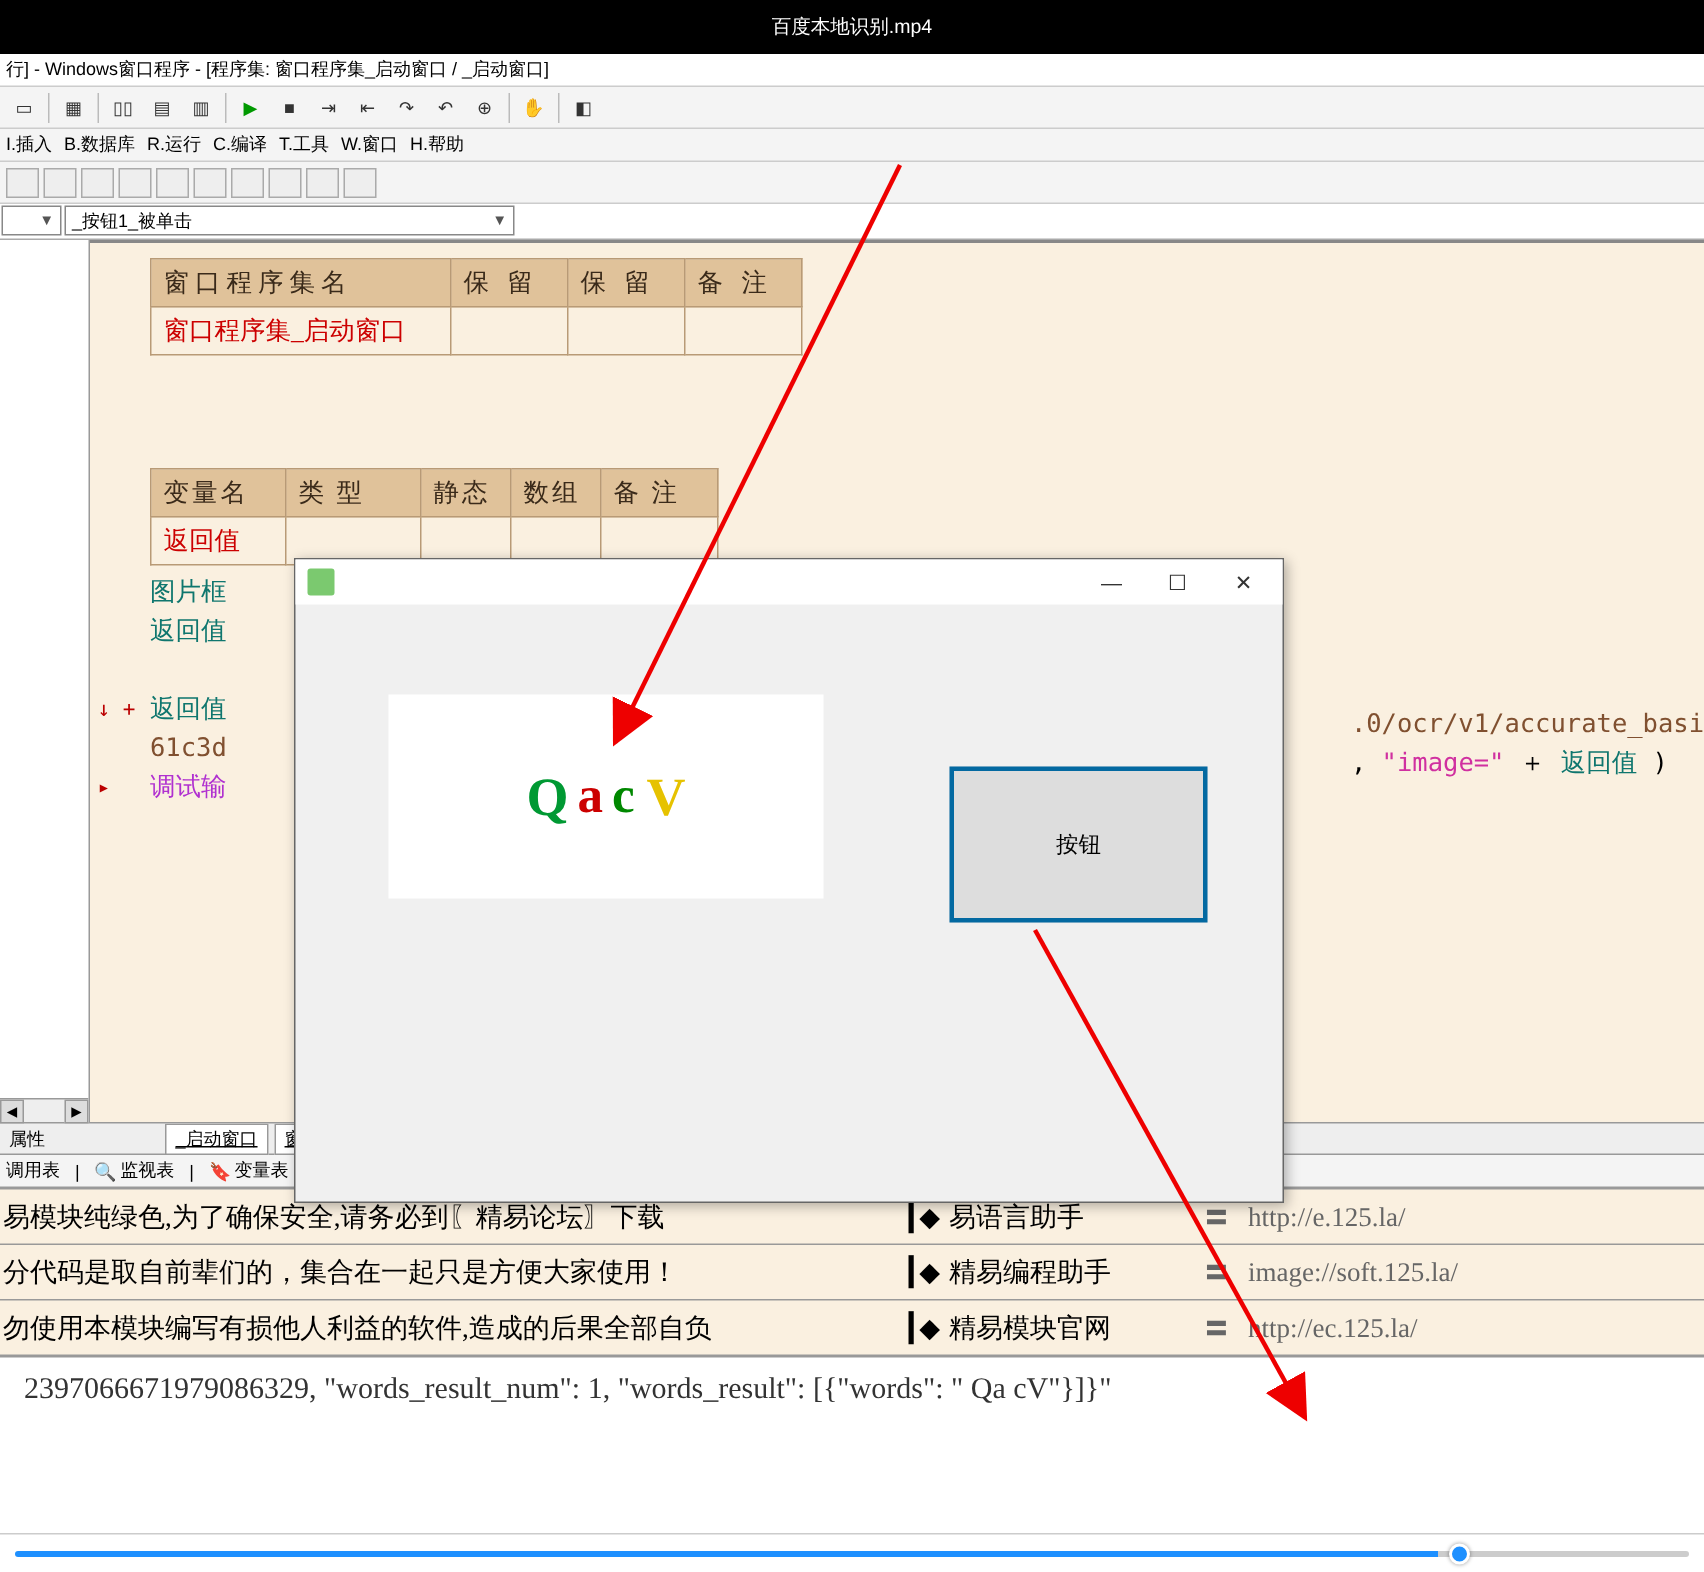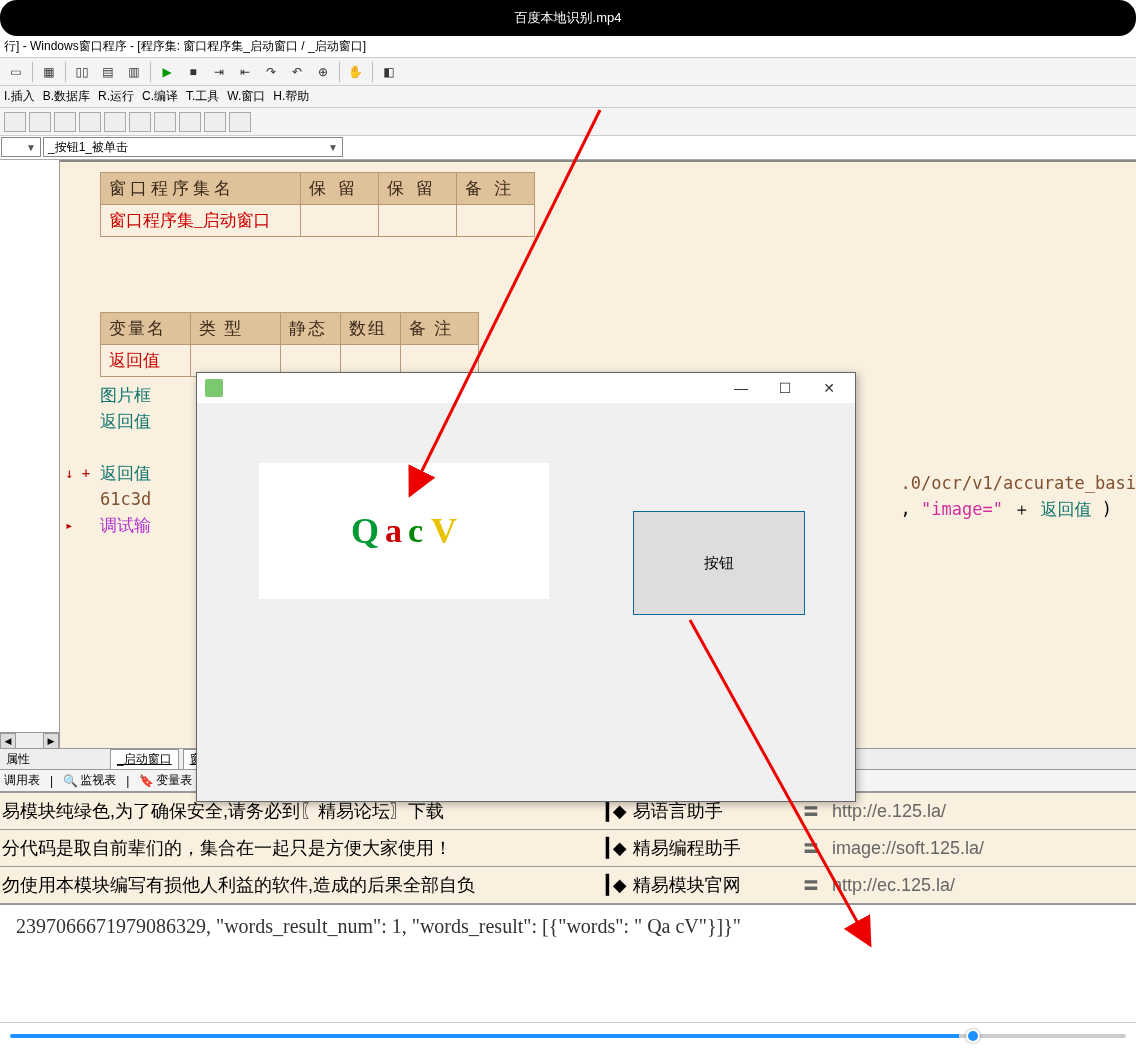--- a/index.html
+++ b/index.html
@@ -13,21 +13,20 @@
     position: relative;
   }
   .video-titlebar {
     height: 36px;
     background: #000;
     color: #fff;
     display: flex;
     align-items: center;
     justify-content: center;
     font-size: 13px;
-    border-radius: 17px;
   }
   .app-title {
     height: 22px;
     background: #fff;
     color: #000;
     padding: 2px 4px;
     font-size: 12px;
     border-bottom: 1px solid #ccc;
   }
   .toolbar1 {
@@ -198,21 +197,21 @@
     align-items: center;
     gap: 10px;
     padding: 0 4px;
     font-size: 12px;
   }
   .bottom-tabs .bt { display: flex; align-items: center; gap: 3px; }
   .bottom-tabs .ico { width: 14px; height: 14px; display: inline-block; }
 
   .output-area {
     background: #faf0e0;
-    font-family: Liberation Sans, sans-serif;
+    font-family: Liberation Serif, serif;
     font-size: 18px;
     border-top: 1px solid #999;
   }
   .output-area .orow {
     display: flex;
     padding: 6px 2px;
     border-bottom: 1px solid #999;
     align-items: center;
   }
   .output-area .col1 { flex: 0 0 600px; }
@@ -297,21 +296,21 @@
   }
   .captcha-box .cQ { color: #009933; font-size: 36px; font-weight: bold; font-family: Georgia, serif;}
   .captcha-box .ca { color: #cc0000; font-size: 34px; font-weight: bold; font-family: Georgia, serif; margin: 0 6px;}
   .captcha-box .cc { color: #008800; font-size: 34px; font-weight: bold; font-family: Georgia, serif; margin-right: 8px;}
   .captcha-box .cV { color: #e6c200; font-size: 36px; font-weight: bold; font-family: Georgia, serif;}
   .popup-btn {
     position: absolute;
     left: 436px; top: 138px;
     width: 172px; height: 104px;
     background: #ddd;
-    border: 1px solid #0369a1;
+    border: 3px solid #0369a1;
     display: flex;
     align-items: center;
     justify-content: center;
     font-size: 15px;
   }
 
   
   .arrow-svg { position: absolute; pointer-events: none; }
 </style>
 </head>

